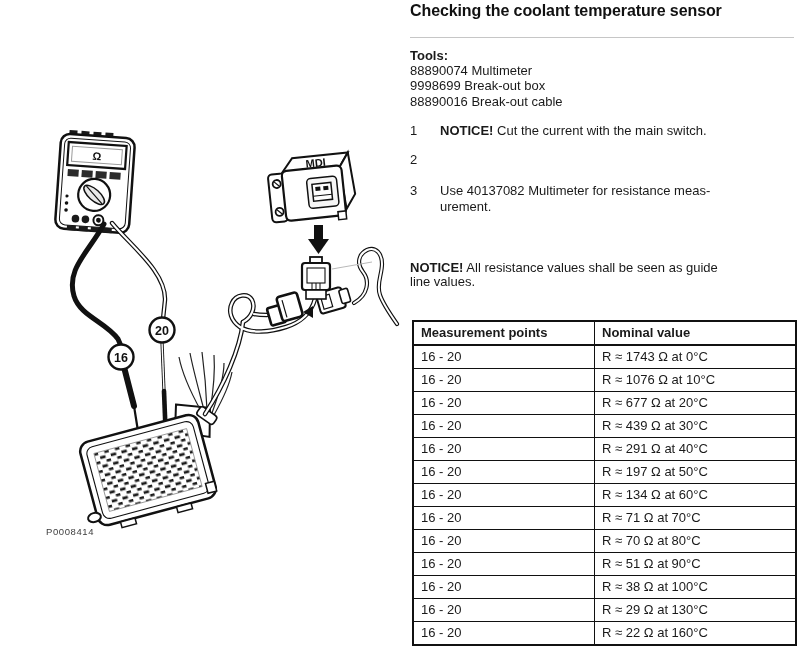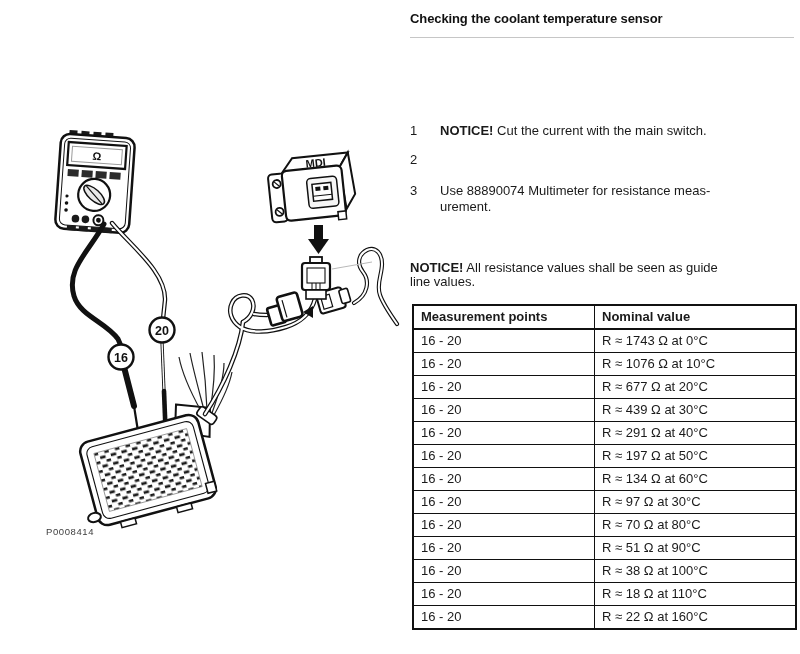--- a/index.html
+++ b/index.html
@@ -1,33 +1,33 @@
 <!DOCTYPE html>
 <html><head>
 <meta charset="utf-8">
 <style>
   html,body{margin:0;padding:0;background:#fff;}
   .page{position:relative;width:800px;height:654px;background:#ffffff;overflow:hidden;
         font-family:"Liberation Sans",sans-serif;color:#1a1a1a;}
   
-  .title{position:absolute;left:410px;top:11px;width:380px;font-size:13px;font-weight:bold;
+  .title{position:absolute;left:410px;top:2px;width:380px;font-size:16px;font-weight:bold;
          letter-spacing:-0.1px;color:#111;}
   .rule{position:absolute;left:410px;top:37px;width:384px;height:1px;background:#c6c6c6;}
   .tools{position:absolute;left:410px;top:48px;width:360px;font-size:13px;line-height:15.2px;}
   .tools .hd{font-weight:bold;}
   .steps{position:absolute;left:410px;top:123px;width:356px;font-size:13px;line-height:15.6px;}
   .step{display:flex;margin-bottom:13px;}
   .step:nth-child(2){margin-bottom:16px;}
   .step .num{width:30px;flex:0 0 30px;}
   .step .txt{width:316px;white-space:pre-line;}
   .b{font-weight:bold;}
   .notice{position:absolute;left:410px;top:261px;width:356px;font-size:13px;line-height:14px;
           white-space:pre-line;}
   
-  table.res{position:absolute;left:412px;top:304px;border-collapse:collapse;font-size:13px;
+  table.res{position:absolute;left:412px;top:320px;border-collapse:collapse;font-size:13px;
             border:2px solid #111;}
   .res th,.res td{border:1px solid #111;padding:2px 7px;line-height:18px;text-align:left;
                   font-weight:normal;height:18px;}
   .res th{font-weight:bold;border-bottom:2px solid #111;}
   .res th:first-child,.res td:first-child{width:166px;}
   .res th:last-child,.res td:last-child{width:186px;}
   
   .fig{position:absolute;left:18px;top:123px;}
   svg text{font-family:"Liberation Sans",sans-serif;fill:#111;}
   .cap{font-size:9.5px;fill:#3d3d3d;letter-spacing:0.6px;}
@@ -36,32 +36,38 @@
   .omega{font-size:11px;font-weight:bold;}
 </style>
 </head>
 <body>
 
 <div class="page">
 
   <div class="title">Checking the coolant temperature sensor</div>
   <div class="rule"></div>
 
+  <div class="tools">
+    <div class="hd">Tools:</div>
+    <div>88890074 Multimeter</div>
+    <div>9998699 Break-out box</div>
+    <div>88890016 Break-out cable</div>
+  </div>
 
   <div class="steps">
     <div class="step">
       <div class="num">1</div>
       <div class="txt"><span class="b">NOTICE!</span><span> Cut the current with the main switch.</span></div>
     </div>
     <div class="step">
       <div class="num">2</div>
     </div>
     <div class="step">
       <div class="num">3</div>
-      <div class="txt">Use 88890074 Multimeter for resistance meas-
+      <div class="txt">Use 40137082 Multimeter for resistance meas-
 urement.</div>
     </div>
   </div>
 
   <div class="notice"><span class="b">NOTICE!</span><span> All resistance values shall be seen as guide
 line values.</span></div>
 
   <table class="res">
     <thead>
       <tr>
@@ -93,37 +99,37 @@
         <tr>
           <td>16 - 20</td>
           <td>R ≈ 197 Ω at 50°C</td>
         </tr>
         <tr>
           <td>16 - 20</td>
           <td>R ≈ 134 Ω at 60°C</td>
         </tr>
         <tr>
           <td>16 - 20</td>
-          <td>R ≈ 97 Ω at 30°C</td>
+          <td>R ≈ 71 Ω at 70°C</td>
         </tr>
         <tr>
           <td>16 - 20</td>
           <td>R ≈ 70 Ω at 80°C</td>
         </tr>
         <tr>
           <td>16 - 20</td>
           <td>R ≈ 51 Ω at 90°C</td>
         </tr>
         <tr>
           <td>16 - 20</td>
           <td>R ≈ 38 Ω at 100°C</td>
         </tr>
         <tr>
           <td>16 - 20</td>
-          <td>R ≈ 18 Ω at 110°C</td>
+          <td>R ≈ 29 Ω at 130°C</td>
         </tr>
         <tr>
           <td>16 - 20</td>
           <td>R ≈ 22 Ω at 160°C</td>
         </tr>
       </tbody>
   </table>
 
   <div class="fig">
   <svg width="385" height="435" viewBox="0 0 385 435">

